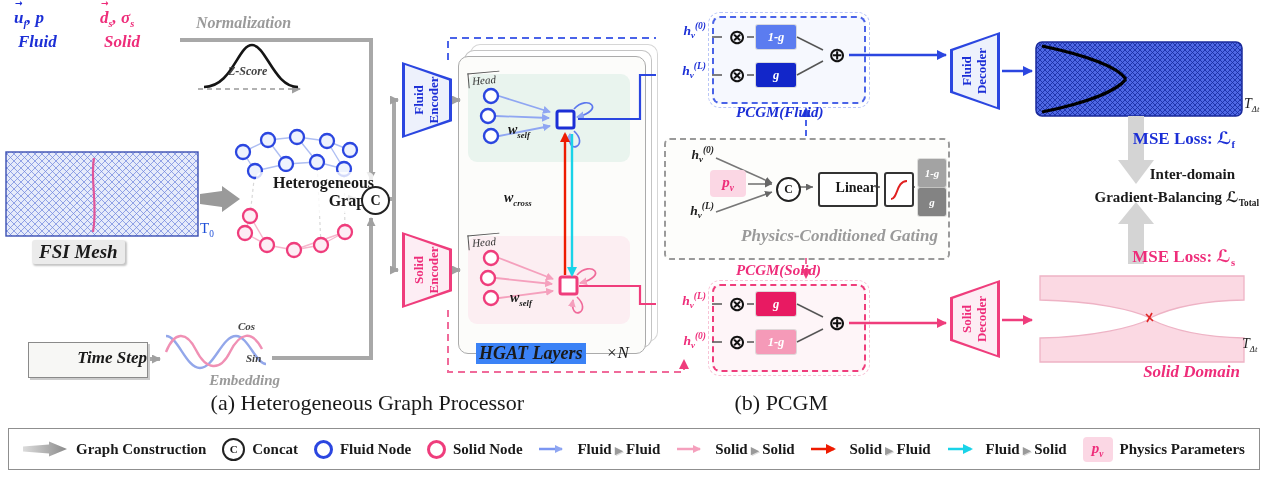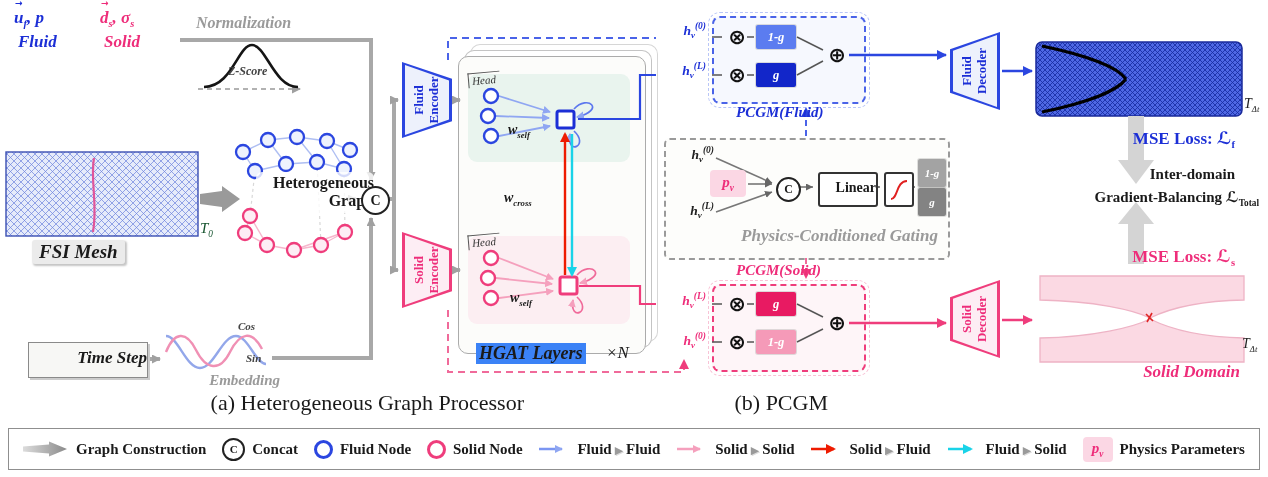--- a/index.html
+++ b/index.html
@@ -261,21 +261,21 @@
   </div>
   <div class="abs z3 bi c-blue" style="left:18px;top:32px;font-size:17px">Fluid</div>
   <div class="abs z3 bi c-pink" style="left:104px;top:32px;font-size:17px">Solid</div>
 
   <div class="abs z3 bi c-gray" style="left:196px;top:14px;font-size:16px">Normalization</div>
   <div class="abs z3 bi" style="left:228px;top:64px;font-size:12px;color:#444">Z-Score</div>
 
   <div class="abs z3" style="left:32px;top:240px">
     <span class="hl-gray bi" style="font-size:19px">FSI Mesh</span>
   </div>
-  <div class="abs z3" style="left:200px;top:220px;font-style:italic;font-size:15px;color:#14532d">
+  <div class="abs z3" style="left:200px;top:220px;font-size:15px;color:#1d4ed8">
     <span>T</span><sub>0</sub>
   </div>
 
   <div class="abs z3 ctr" style="left:256px;top:172px;width:118px;background:rgba(255,255,255,.8);border-radius:6px;font-weight:bold;font-size:16px;line-height:1.15;padding:2px 0">
     <div>Heterogeneous</div>
     <div>Graph</div>
   </div>
 
   <div class="abs z3 circleC" style="left:361px;top:186px;width:25px;height:25px;font-size:14px">C</div>
 

